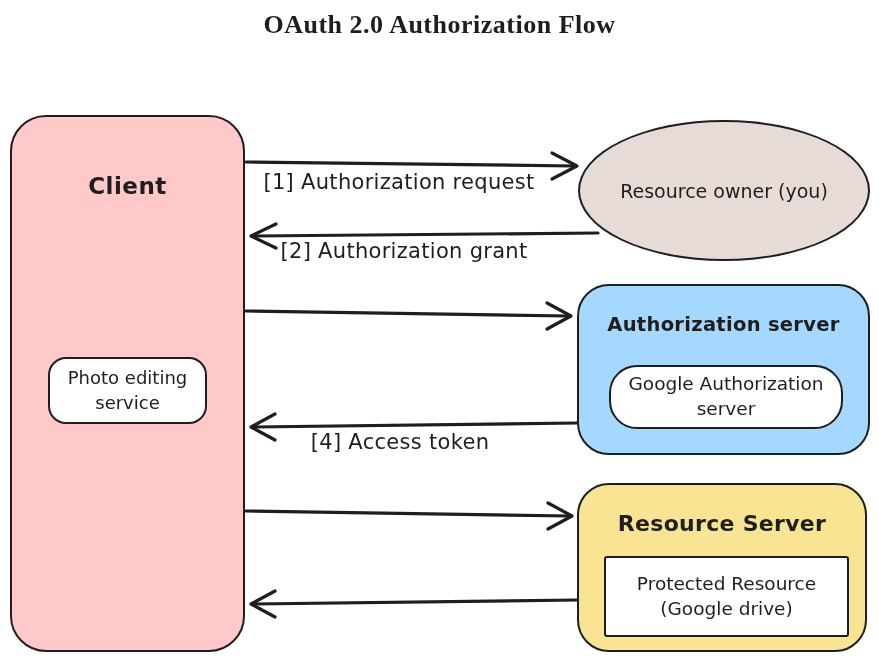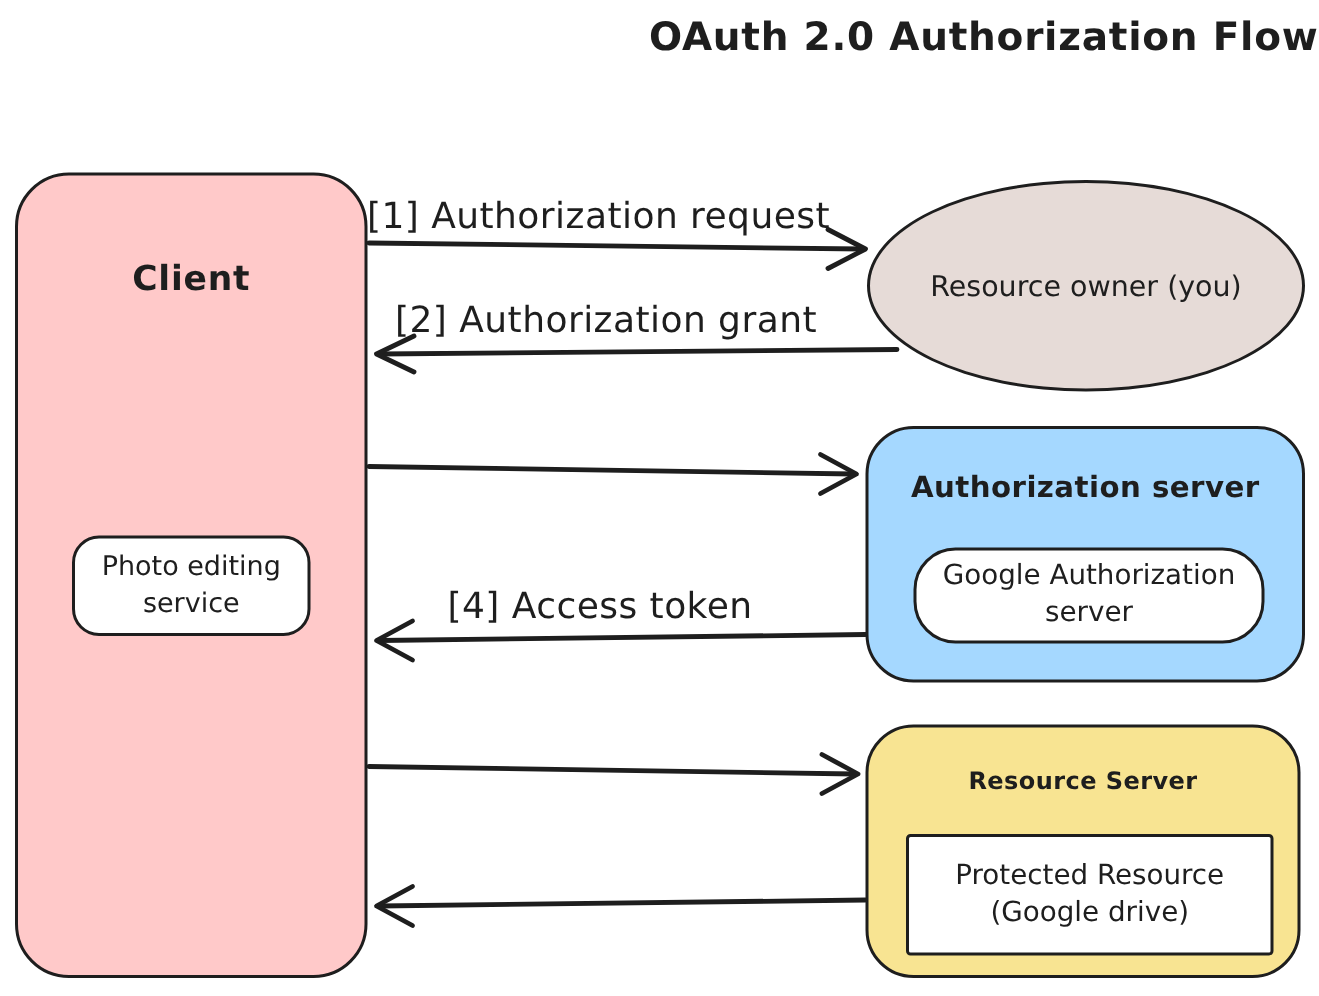--- a/index.html
+++ b/index.html
@@ -20,24 +20,25 @@
     position:relative;
     width:879px;
     height:664px;
     background:var(--background);
     overflow:hidden;
   }
   .title{
     position:absolute;
     left:0; top:10px;
     width:100%;
-    text-align:right;
+    text-align:center;
     font-size:26px;
     font-weight:700;
     letter-spacing:0.5px;
+    font-family:Liberation Serif, serif;
   }
   .node{
     position:absolute;
     border:2.6px solid var(--stroke);
   }
   .client-node{
     left:10px; top:115px;
     width:235px; height:537px;
     background:var(--client-fill);
     border-radius:36px;
@@ -104,21 +105,21 @@
     left:577px; top:483px;
     width:290px; height:169px;
     background:var(--resource-server-fill);
     border-radius:32px;
   }
   .res-label{
     position:absolute;
     left:0; top:26px;
     width:100%;
     text-align:center;
-    font-size:16px;
+    font-size:22px;
     font-weight:600;
     letter-spacing:0.3px;
   }
   .res-inner{
     left:25px; top:71px;
     width:245px; height:81px;
     border-radius:3px;
     font-size:18.5px;
   }
   .arrows-layer{
@@ -131,22 +132,23 @@
     stroke:var(--stroke);
     stroke-width:3.2;
     fill:none;
     stroke-linecap:round;
     stroke-linejoin:round;
   }
   .arrow-label{
     position:absolute;
     transform:translateX(-50%);
     white-space:nowrap;
-    font-size:24px;
+    font-size:21px;
     letter-spacing:0.3px;
+    margin-top:40px;
   }
   .al-1{left:399px; top:130px;}
   .al-2{left:404px; top:199px;}
   .al-3{left:394px; top:278px;}
   .al-4{left:400px; top:390px;}
   .al-5{left:396px; top:480px;}
   .al-6{left:401px; top:570px;}
 </style>
 </head>
 <body>

